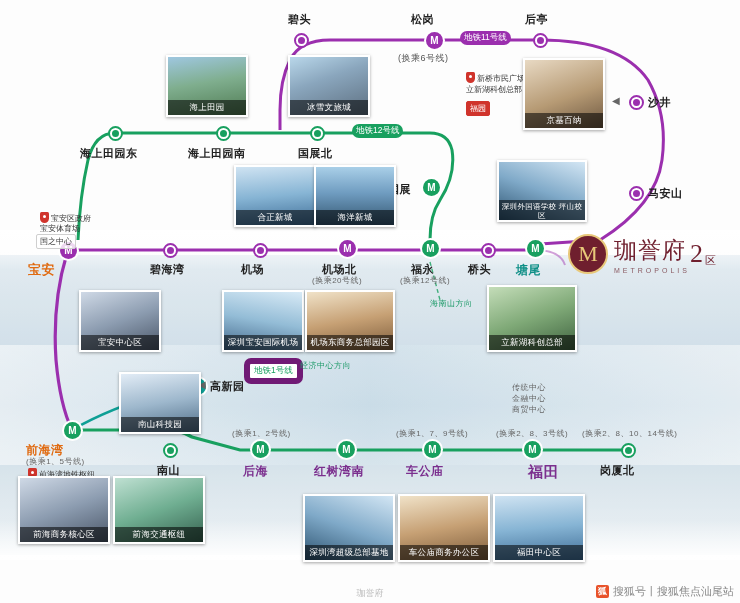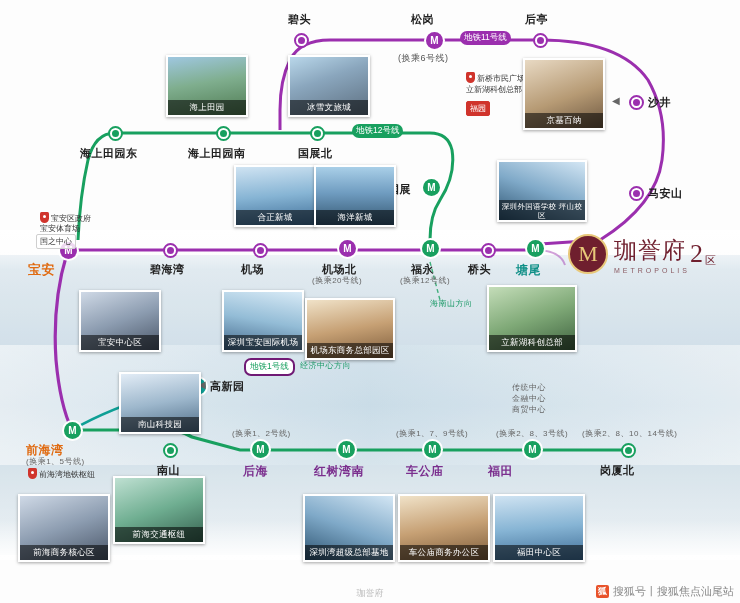--- a/index.html
+++ b/index.html
@@ -78,21 +78,21 @@
   .logo .wordmark{margin-left:6px;}
   .logo .wm1{font-family:"Liberation Serif",serif;font-size:23px;color:#6f1f2e;letter-spacing:1px;}
   .logo .wm2{font-size:7px;color:#8a5a62;letter-spacing:3px;margin-top:1px;}
   .logo .num2{font-family:"Liberation Serif",serif;font-size:26px;color:#6f1f2e;}
 
   
   .chip{position:absolute;background:rgba(255,255,255,.82);border:1px solid #cfcfcf;
     font-size:8px;color:#444;padding:1px 3px;white-space:nowrap;border-radius:2px;}
   .linetag{position:absolute;font-size:8.5px;color:#fff;background:#9b2fae;padding:1px 4px;border-radius:7px;white-space:nowrap;}
   .linetag.g{background:#18a05f;}
-  .linetag.olg{background:#fff;color:#18a05f;border:2px solid #701a75;}
+  .linetag.olg{background:#fff;color:#18a05f;border:6px solid #701a75;}
 
   
   .poi{position:absolute;font-size:8px;color:#333;white-space:nowrap;}
   .poi .pin{display:inline-block;width:9px;height:11px;background:#d0342c;margin-right:2px;
     border-radius:2px 2px 6px 6px;vertical-align:-2px;position:relative;}
   .poi .pin:after{content:"";position:absolute;left:3px;top:3px;width:3px;height:3px;border-radius:50%;background:#fff;}
 
   
   .footer{position:absolute;right:6px;bottom:4px;display:flex;align-items:center;gap:4px;}
   .footer .fx{width:13px;height:13px;background:#e8522a;color:#fff;font-size:9px;line-height:13px;
@@ -214,21 +214,21 @@
   <div class="lbl tiny" style="left:232px;top:428px;">(换乘1、2号线)</div>
 
   <div class="xfer" style="left:338px;top:441px;">M</div>
   <div class="lbl b purple" style="left:314px;top:463px;font-size:12px;">红树湾南</div>
 
   <div class="xfer" style="left:424px;top:441px;">M</div>
   <div class="lbl b purple" style="left:406px;top:463px;font-size:12px;">车公庙</div>
   <div class="lbl tiny" style="left:396px;top:428px;">(换乘1、7、9号线)</div>
 
   <div class="xfer" style="left:524px;top:441px;">M</div>
-  <div class="lbl b purple" style="left:488px;top:463px;font-size:12px;">福田</div>
+  <div class="lbl b purple" style="left:528px;top:463px;font-size:15px;">福田</div>
   <div class="lbl tiny" style="left:496px;top:428px;">(换乘2、8、3号线)</div>
 
   <div class="stn g" style="left:621px;top:443px;"></div>
   <div class="lbl b" style="left:600px;top:463px;">岗厦北</div>
   <div class="lbl tiny" style="left:582px;top:428px;">(换乘2、8、10、14号线)</div>
 
   <div class="lbl tiny" style="left:512px;top:382px;">传统中心</div>
   <div class="lbl tiny" style="left:512px;top:393px;">金融中心</div>
   <div class="lbl tiny" style="left:512px;top:404px;">商贸中心</div>
 
@@ -259,34 +259,34 @@
   </div>
 
   <div class="thumb" style="left:79px;top:290px;width:78px;height:58px;">
     <div class="img p9"></div>
     <div class="cap">宝安中心区</div>
   </div>
   <div class="thumb" style="left:222px;top:290px;width:78px;height:58px;">
     <div class="img p10"></div>
     <div class="cap">深圳宝安国际机场</div>
   </div>
-  <div class="thumb" style="left:305px;top:290px;width:86px;height:58px;margin-top:8px;">
+  <div class="thumb" style="left:305px;top:290px;width:86px;height:58px;">
     <div class="img p8"></div>
     <div class="cap">机场东商务总部园区</div>
   </div>
   <div class="thumb" style="left:487px;top:285px;width:86px;height:63px;">
     <div class="img p11"></div>
     <div class="cap">立新湖科创总部</div>
   </div>
   <div class="thumb" style="left:119px;top:372px;width:78px;height:58px;">
     <div class="img p12"></div>
     <div class="cap">南山科技园</div>
   </div>
 
-  <div class="thumb" style="left:18px;top:494px;width:88px;height:64px;">
+  <div class="thumb" style="left:18px;top:476px;width:88px;height:64px;">
     <div class="img p9"></div>
     <div class="cap">前海商务核心区</div>
   </div>
   <div class="thumb" style="left:113px;top:476px;width:88px;height:64px;">
     <div class="img p7"></div>
     <div class="cap">前海交通枢纽</div>
   </div>
   <div class="thumb" style="left:303px;top:494px;width:88px;height:64px;">
     <div class="img p6"></div>
     <div class="cap">深圳湾超级总部基地</div>

